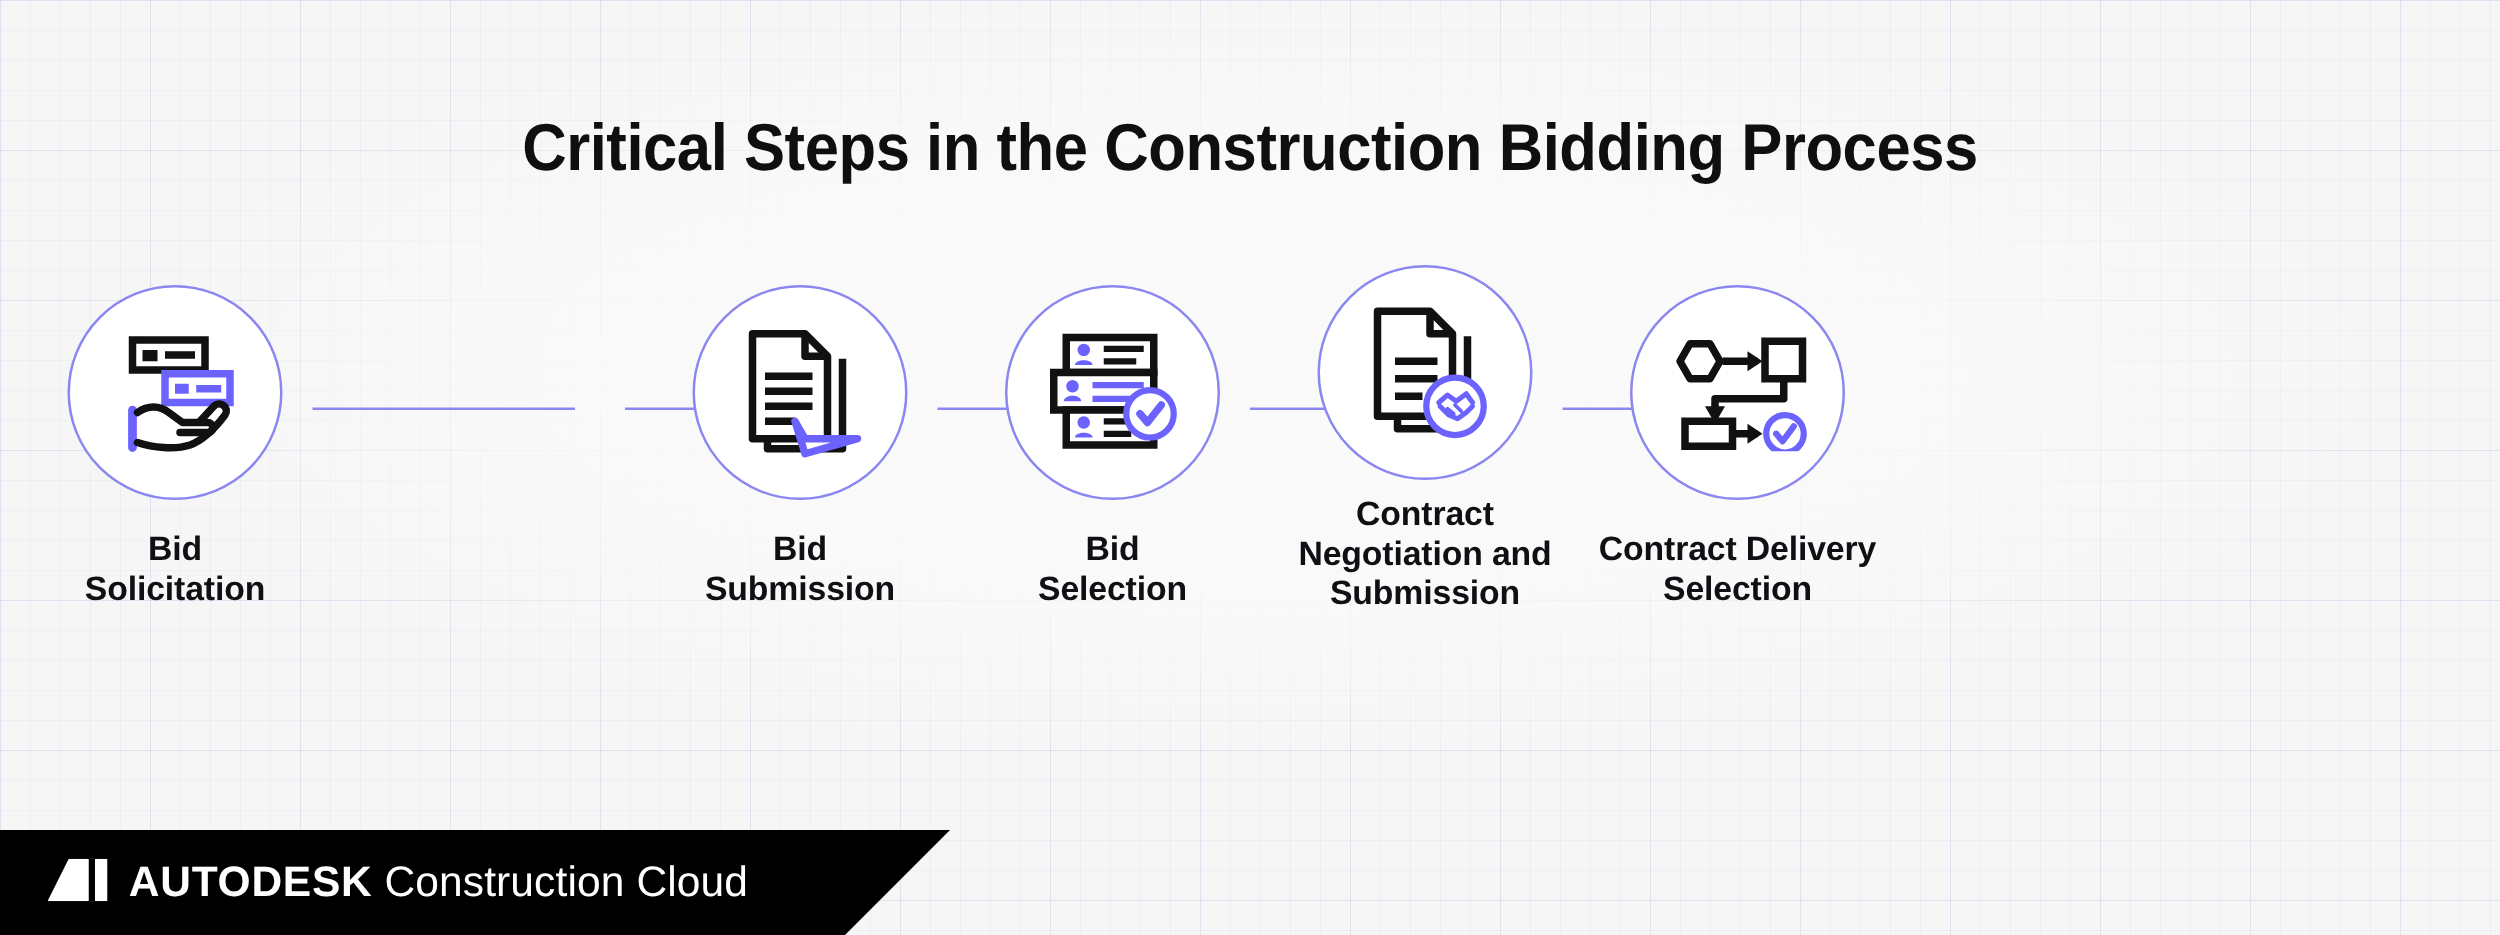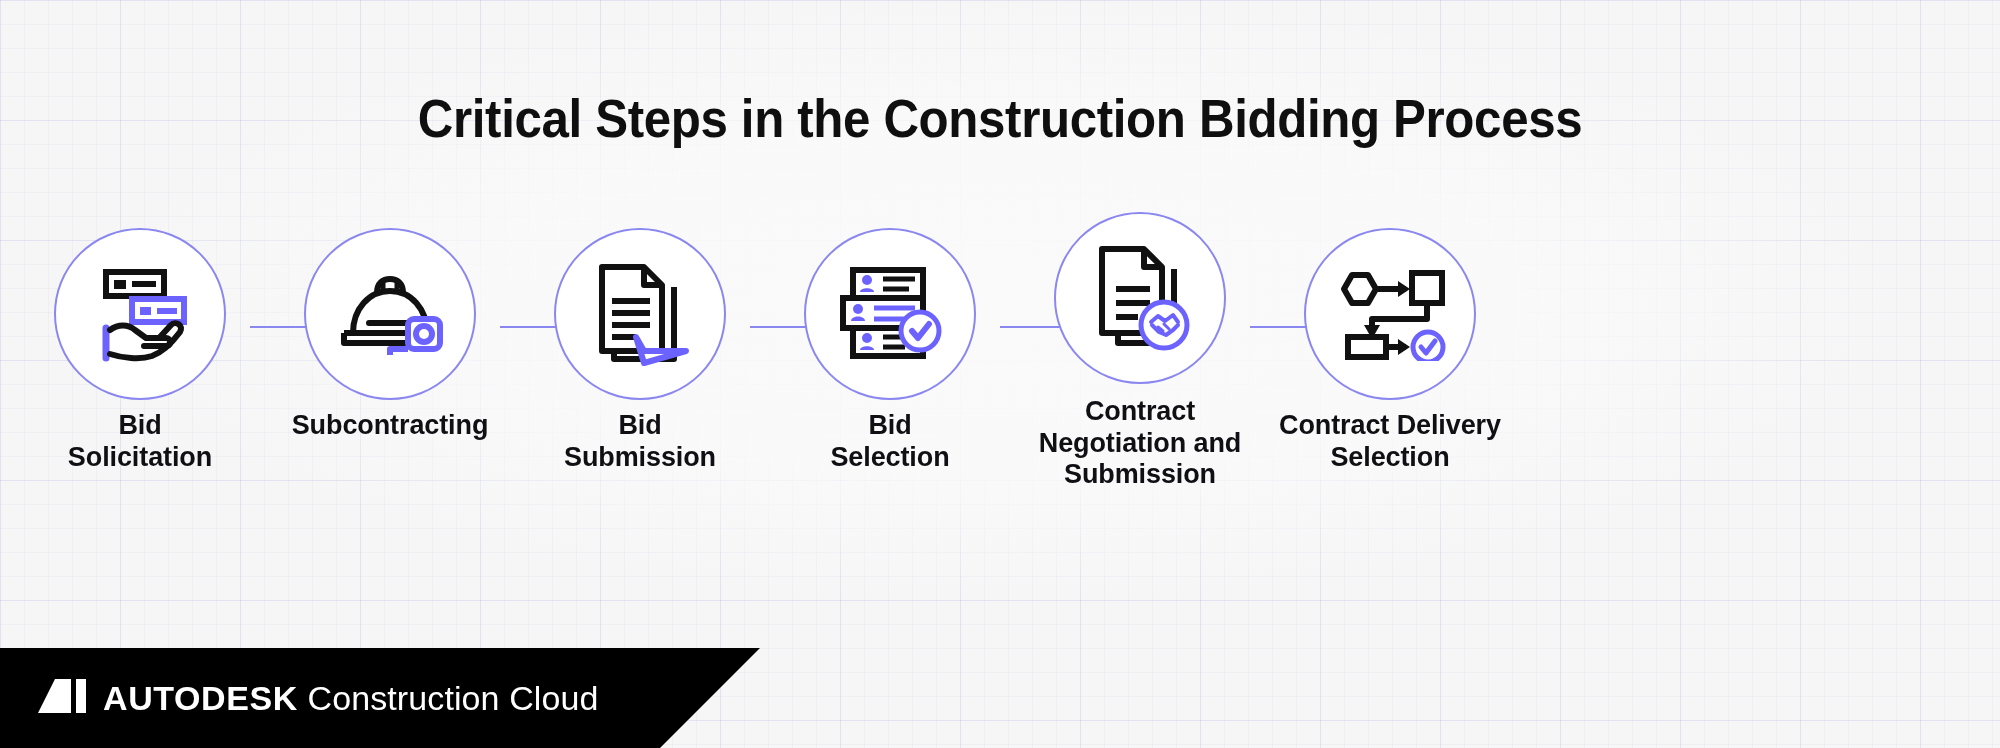--- a/index.html
+++ b/index.html
@@ -94,38 +94,38 @@
     border: 2px solid #8b87f0;
     display: flex;
     align-items: center;
     justify-content: center;
     position: relative;
   }
 
   .circle svg { display: block; }
 
   .step-label {
-    margin-top: 10px;
+    margin-top: 24px;
     font-size: 27px;
     line-height: 1.17;
     font-weight: 600;
     color: #101014;
     letter-spacing: -0.1px;
     white-space: pre-line;
   }
 
   .step.tall .step-label { margin-top: 12px; }
 
   
   #banner {
     position: absolute;
     left: 0;
     bottom: 0;
     width: 760px;
-    height: 100px;
+    height: 84px;
     background: #000000;
     clip-path: polygon(0 0, 760px 0, 660px 100px, 0 100px);
     display: flex;
     align-items: center;
     padding-left: 38px;
     gap: 17px;
   }
 
   #logo-mark { flex: 0 0 auto; }
 
@@ -172,38 +172,20 @@
             <path d="M18 62 L18 92" stroke="#6c63ff" stroke-width="7" stroke-linecap="round"></path>
             <path d="M22 64 C30 58, 40 58, 47 64 L58 72 L78 72 C83 72, 84 79, 79 80 L56 80" stroke="#111" stroke-width="6" fill="none" stroke-linecap="round" stroke-linejoin="round"></path>
             <path d="M22 88 C34 92, 52 94, 64 90 C75 86, 86 74, 92 66 C96 60, 88 54, 83 59 L72 71" stroke="#111" stroke-width="6" fill="none" stroke-linecap="round" stroke-linejoin="round"></path>
           </svg>
         </span>
       </div>
       <div class="step-label">Bid
 Solicitation</div>
     </div>
 
-    <div class="step" style="left:275px; top:0;">
-      <div class="circle">
-        <span>
-          <svg width="108" height="86" viewBox="0 0 108 86" fill="none">
-            <path d="M17 62 C17 38, 33 20, 54 20 C75 20, 91 38, 91 62" stroke="#111" stroke-width="6" fill="none"></path>
-            <path d="M41 22 C41 12, 47 8, 54 8 C61 8, 67 12, 67 22" stroke="#111" stroke-width="6" fill="none"></path>
-            <path d="M47 9 L47 22 M61 9 L61 22" stroke="#111" stroke-width="5"></path>
-            <path d="M8 62 L8 72 L100 72 L100 62" stroke="#111" stroke-width="6" fill="none" stroke-linejoin="round"></path>
-            <path d="M8 62 L100 62" stroke="#111" stroke-width="6"></path>
-            <path d="M33 52 L75 52" stroke="#111" stroke-width="6" stroke-linecap="round"></path>
-            <rect x="72" y="48" width="32" height="30" rx="6" stroke="#6c63ff" stroke-width="6" fill="#fff"></rect>
-            <circle cx="88" cy="63" r="8" stroke="#6c63ff" stroke-width="6" fill="none"></circle>
-            <path d="M72 78 L54 78 L54 84" stroke="#6c63ff" stroke-width="6" fill="none" stroke-linejoin="round"></path>
-          </svg>
-        </span>
-      </div>
-      <div class="step-label">Subcontracting</div>
-    </div>
 
     <div class="step" style="left:525px; top:0;">
       <div class="circle">
         <span>
           <svg width="100" height="110" viewBox="0 0 100 110" fill="none">
             <path d="M24 18 L24 100 L84 100 L84 28" stroke="#111" stroke-width="6" fill="#fff" stroke-linejoin="round"></path>
             <path d="M12 8 L12 92 L72 92 L72 26 L54 8 Z" stroke="#111" stroke-width="6" fill="#fff" stroke-linejoin="round"></path>
             <path d="M54 8 L54 26 L72 26" stroke="#111" stroke-width="6" fill="none" stroke-linejoin="round"></path>
             <path d="M22 42 L60 42 M22 54 L60 54 M22 66 L60 66 M22 78 L46 78" stroke="#111" stroke-width="6" stroke-linecap="butt"></path>
             <path d="M46 78 L54 92 L96 92 L54 104 Z" stroke="#6c63ff" stroke-width="6" fill="#fff" stroke-linejoin="round"></path>

